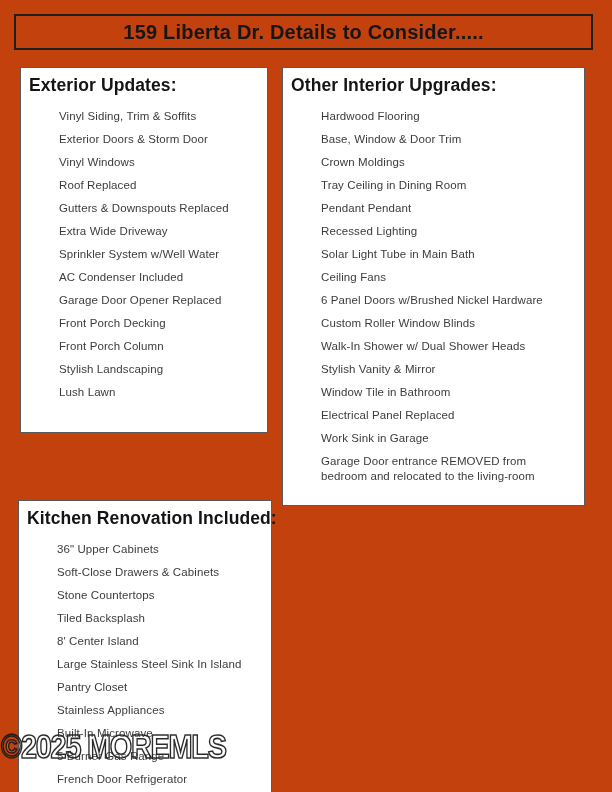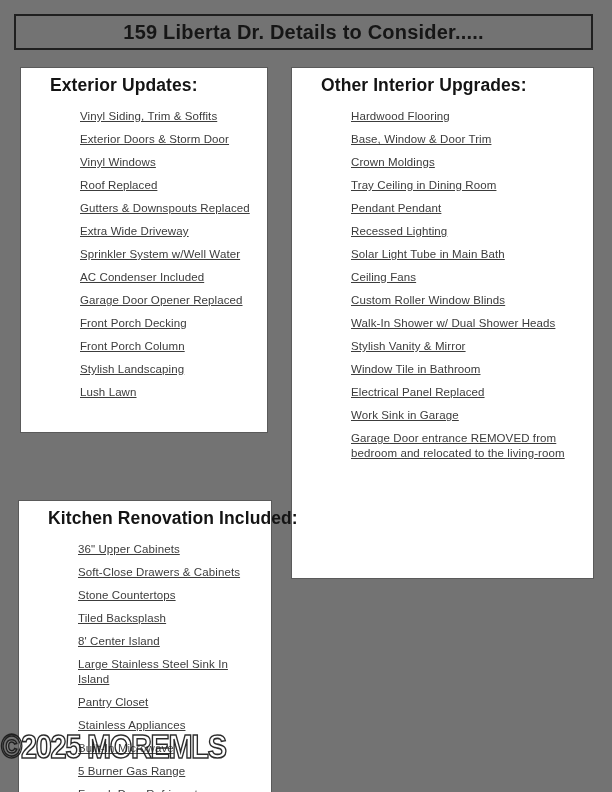--- a/index.html
+++ b/index.html
@@ -4,52 +4,50 @@
 <style>
   html,body{margin:0;padding:0;}
   body{
     width:612px;height:792px;
     background:#ffffff;
     font-family:"Liberation Sans", sans-serif;
     position:relative;
     overflow:hidden;
     color:#3c3c3c;
   }
-  .page{position:absolute;inset:0;width:612px;height:792px;background:#737373;}
+  .page{position:absolute;inset:0;width:612px;height:792px;background:#c2410c;}
 
   .title-box{
     position:absolute;left:14px;top:14px;width:579px;height:36px;
     border:2px solid #1f1f1f;
     display:flex;align-items:center;justify-content:center;
     box-sizing:border-box;
   }
   .title-box .title{
     font-size:20px;font-weight:600;color:#161616;letter-spacing:.2px;
   }
 
   .list-box{
     position:absolute;
     border:1.5px solid #5a5a5a;
     box-sizing:border-box;
     background:#fff;
-    padding-left:21px;
   }
   .box-exterior{left:20px;top:67px;width:248px;height:366px;}
-  .box-interior{left:291px;top:67px;width:303px;height:512px;}
+  .box-interior{left:282px;top:67px;width:303px;height:439px;}
   .box-kitchen{left:18px;top:460px;width:254px;height:318px;margin-top:40px;}
 
   .box-heading{
     font-size:17.5px;font-weight:600;color:#141414;
     padding:7px 10px 0 8px;
     letter-spacing:.1px;
     white-space:nowrap;
   }
   .items{
     padding:13px 10px 0 38px;
-    text-decoration:underline;
   }
   .item{
     font-size:11.5px;
     line-height:15px;
     color:#3c3c3c;
     margin-bottom:8px;
     letter-spacing:.1px;
   }
 
   .watermark{
@@ -97,20 +95,21 @@
     <div class="box-heading">Other Interior Upgrades:</div>
     <div class="items">
         <div class="item">Hardwood Flooring</div>
         <div class="item">Base, Window &amp; Door Trim</div>
         <div class="item">Crown Moldings</div>
         <div class="item">Tray Ceiling in Dining Room</div>
         <div class="item">Pendant Pendant</div>
         <div class="item">Recessed Lighting</div>
         <div class="item">Solar Light Tube in Main Bath</div>
         <div class="item">Ceiling Fans</div>
+        <div class="item">6 Panel Doors w/Brushed Nickel Hardware</div>
         <div class="item">Custom Roller Window Blinds</div>
         <div class="item">Walk-In Shower w/ Dual Shower Heads</div>
         <div class="item">Stylish Vanity &amp; Mirror</div>
         <div class="item">Window Tile in Bathroom</div>
         <div class="item">Electrical Panel Replaced</div>
         <div class="item">Work Sink in Garage</div>
         <div class="item">Garage Door entrance REMOVED from bedroom and relocated to the living-room</div>
       </div>
   </div>
 

